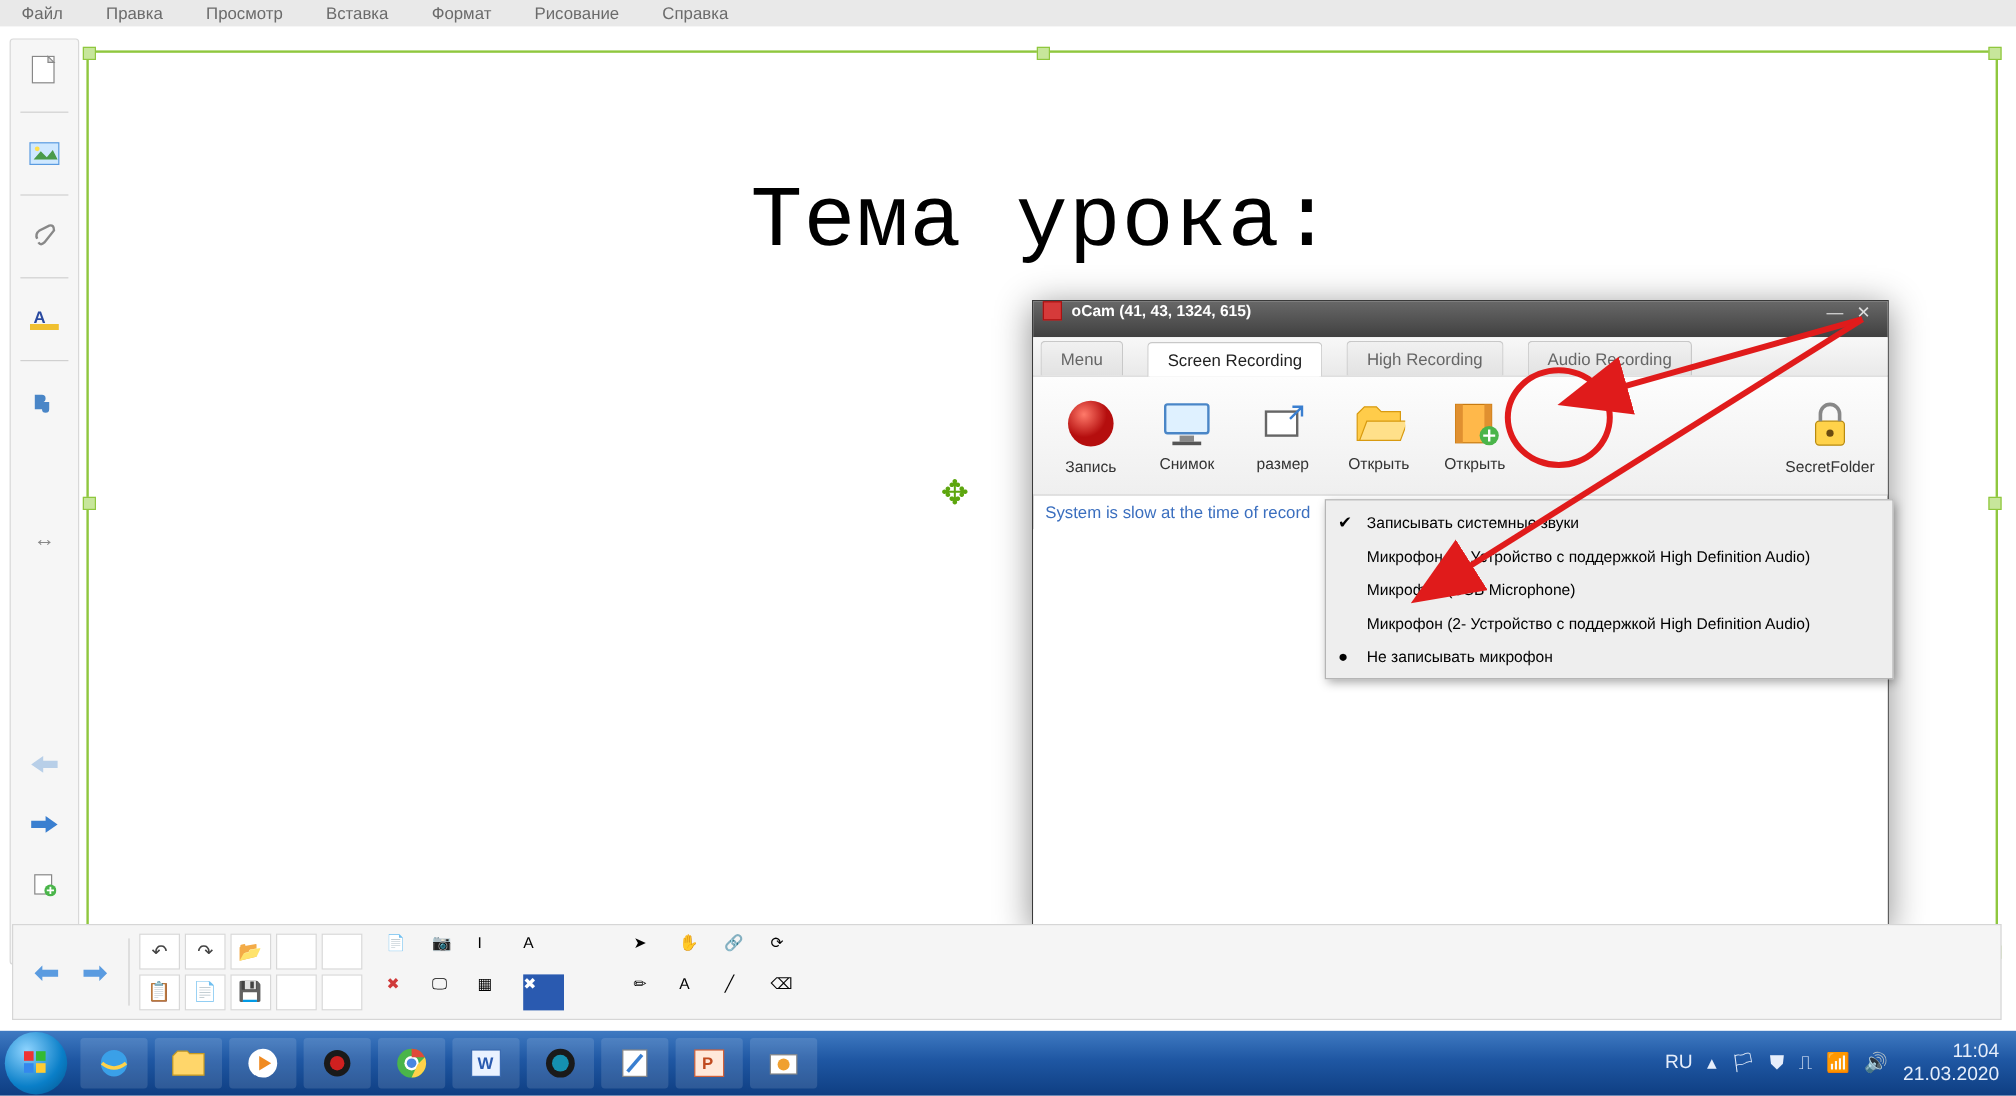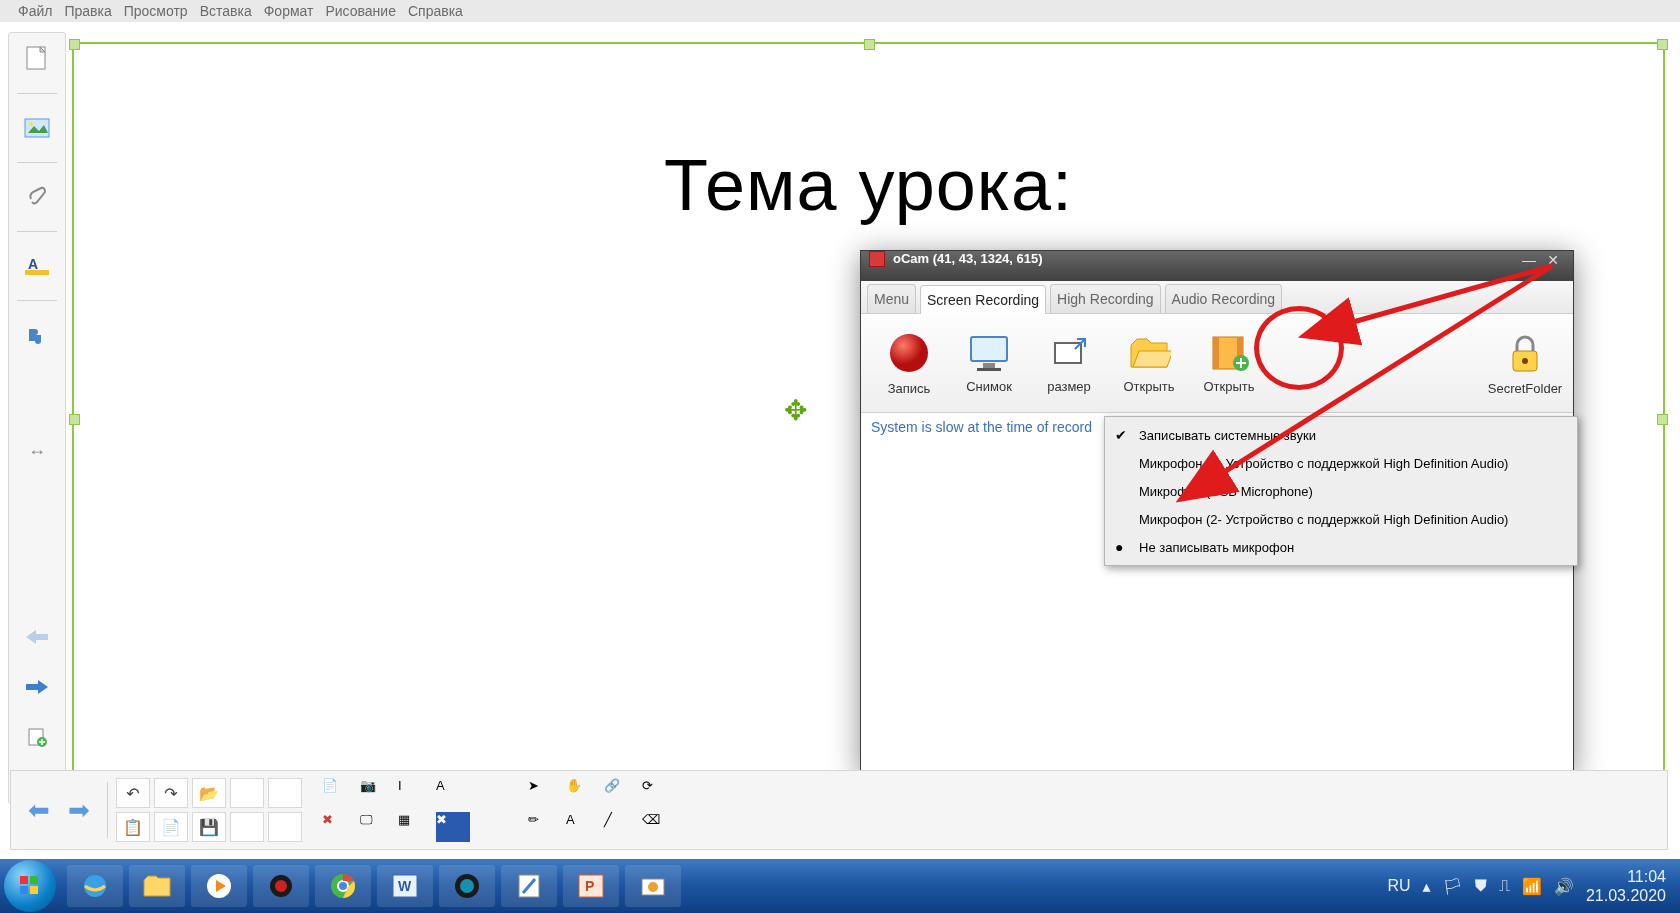--- a/index.html
+++ b/index.html
@@ -1,33 +1,33 @@
 <!DOCTYPE html>
 <html><head>
 <meta charset="utf-8">
 <style>
 html,body{margin:0;padding:0;width:1680px;height:913px;font-family:Tahoma,Arial,sans-serif;font-size:13px;background:#fff;overflow:hidden}
 .menubar{height:22px;background:#e9e9e9;display:flex;align-items:center;padding-left:18px;font-size:14px;color:#6b6b6b}
-.menubar span{margin-right:12px;cursor:default}
+.menubar span{margin-right:36px;cursor:default}
 .work{position:absolute;left:0;top:22px;right:0;bottom:63px}
 .sidebar{position:absolute;left:8px;top:10px;width:56px;height:760px;background:#f6f6f6;border:1px solid #d8d8d8;border-radius:3px;display:flex;flex-direction:column;align-items:center;padding-top:10px;gap:18px}
 .sidebar .ic{width:36px;height:30px;display:flex;align-items:center;justify-content:center;border:1px solid transparent;border-radius:3px;cursor:pointer}
 .sidebar .sep{width:40px;height:1px;background:#d0d0d0}
 .canvas{position:absolute;left:72px;top:20px;right:15px;height:750px;border:2px solid #8fc73e;background:#fff}
 .handle{position:absolute;width:9px;height:9px;background:#c7e69b;border:1px solid #8fc73e}
-.title{position:absolute;left:0;top:100px;width:100%;text-align:center;font-family:Liberation Sans, sans-serif;font-size:72px;color:#000;letter-spacing:1px}
+.title{position:absolute;left:0;top:100px;width:100%;text-align:center;font-family:Liberation Mono, monospace;font-size:72px;color:#000;letter-spacing:1px}
 .move-handle{position:absolute;left:784px;top:372px;font-size:28px;color:#5da60e}
 
 .ocam{position:absolute;left:860px;top:250px;width:712px;height:522px;border:1px solid #3a3a3a;box-shadow:0 5px 28px rgba(0,0,0,.45);background:#fff}
 .ocam-title{height:30px;background:linear-gradient(#686868,#404040);color:#fff;display:flex;align-items:flex-start;font-size:13px;padding:0 8px}
 .ocam-title .ico{width:14px;height:14px;background:#d63a3a;border:1px solid #a11;margin-right:8px}
 .ocam-title .spacer{flex:1}
 .ocam-title .win-btn{width:24px;height:18px;display:flex;align-items:center;justify-content:center;color:#ddd;font-size:14px;cursor:pointer}
 .ocam-tabs{height:32px;display:flex;align-items:flex-end;background:linear-gradient(#f8f8f8,#e9e9e9);border-bottom:1px solid #cfcfcf;padding-left:6px;font-size:14px}
-.ocam-tabs .tab{padding:6px 6px;border:1px solid #c8c8c8;border-bottom:none;border-top-left-radius:4px;border-top-right-radius:4px;background:linear-gradient(#f1f1f1,#e2e2e2);color:#666;margin-right:4px;cursor:pointer}
+.ocam-tabs .tab{padding:6px 16px;border:1px solid #c8c8c8;border-bottom:none;border-top-left-radius:4px;border-top-right-radius:4px;background:linear-gradient(#f1f1f1,#e2e2e2);color:#666;margin-right:20px;cursor:pointer}
 .ocam-tabs .tab.active{background:#fff;color:#222;position:relative;top:1px}
 .toolbar{height:98px;background:linear-gradient(#fdfdfd,#efefef);border-bottom:1px solid #d0d0d0;display:flex;align-items:center;padding:0 8px}
 .tbtn{width:78px;height:88px;display:flex;flex-direction:column;align-items:center;justify-content:center;gap:6px;cursor:pointer;border:1px solid transparent;border-radius:4px}
 .tbtn.highlight{background:#ffbf99;border-color:#ff8a50}
 .tbtn .lbl{font-size:13px;color:#333}
 .toolbar .gap{flex:1}
 .status{height:24px;padding:6px 10px;color:#3b6fbf;font-size:14px}
 .ocam-body{position:absolute;left:0;right:0;top:190px;bottom:0;background:#fff}
 
 .menu{position:absolute;left:1104px;top:416px;width:472px;background:#eeeeee;border:1px solid #b5b5b5;box-shadow:2px 3px 8px rgba(0,0,0,.35);padding:4px 0;font-size:13px}

